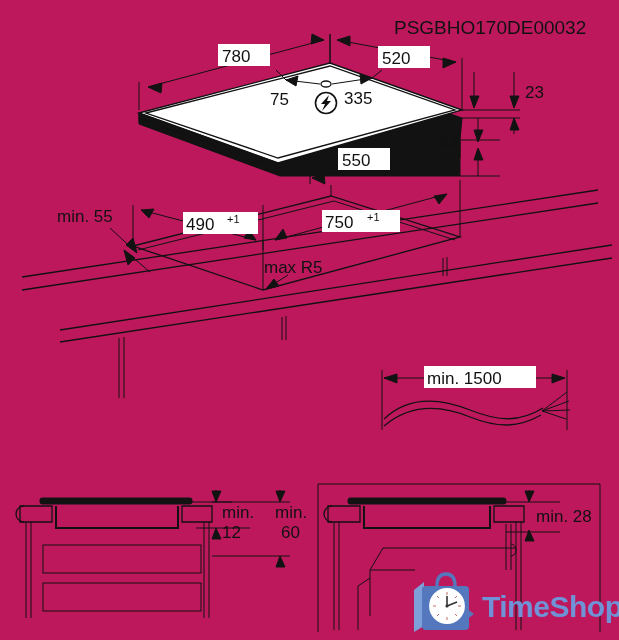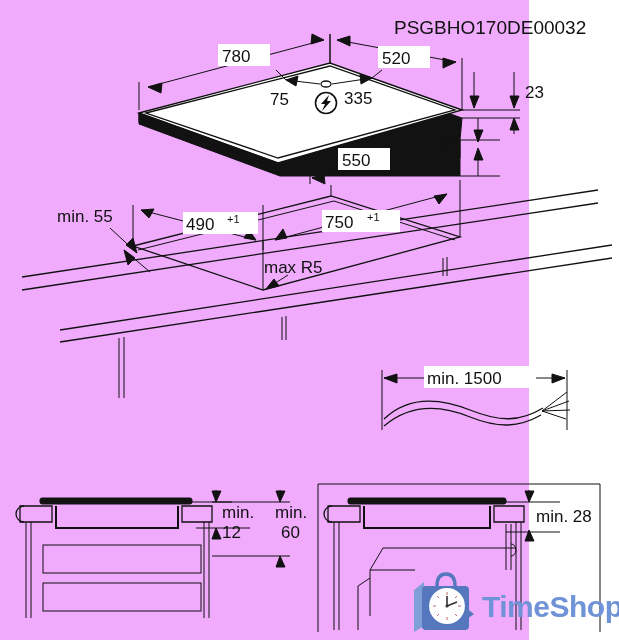--- a/index.html
+++ b/index.html
@@ -10,23 +10,23 @@
   body {
     width: 619px;
     height: 640px;
     font-family: "Liberation Sans", sans-serif;
     color: #111111;
     overflow: hidden;
     position: relative;
   }
   #sheet {
     position: relative;
-    width: 529px;
+    width: 619px;
     height: 640px;
-    background: #f0abfc;
+    background: #be185d;
   }
   #drawing {
     position: absolute;
     left: 0;
     top: 0;
     width: 619px;
     height: 640px;
   }
   .dim-text {
     font-family: "Liberation Sans", sans-serif;

